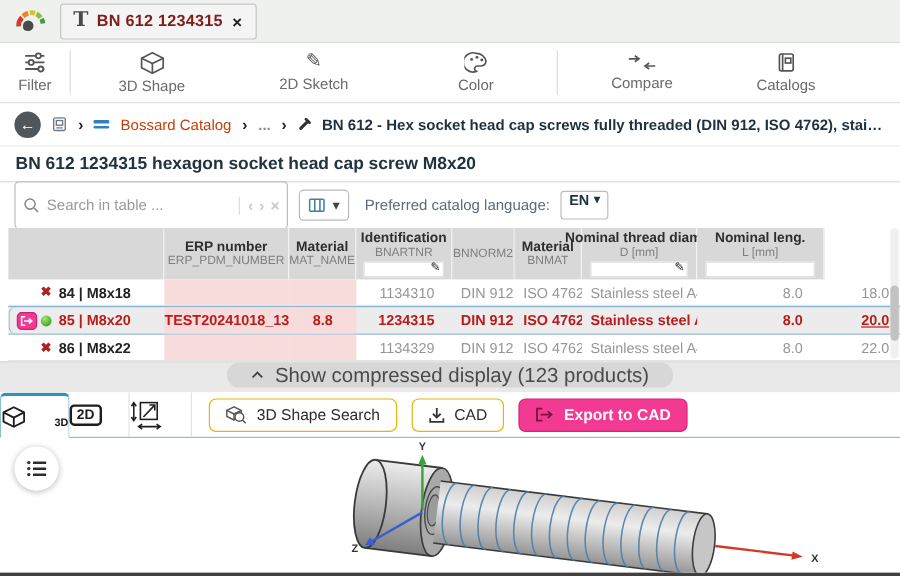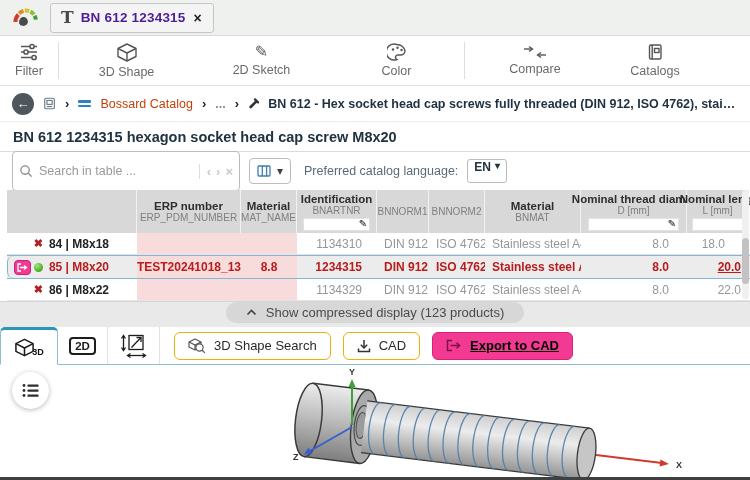--- a/index.html
+++ b/index.html
@@ -10,21 +10,21 @@
     font-size: 12px;
   }
   svg { display:block; }
 
   
   .tabbar { height:36px; background:#eef1ee; display:flex; align-items:center; border-bottom:1px solid #d8d8d8; }
   .gauge-btn { width:50px; display:flex; justify-content:center; cursor:pointer; }
   .doc-tab { height:30px; background:#f4f4f4; border:1px solid #c6c6c6; border-radius:3px;
     display:flex; align-items:center; gap:7px; padding:0 10px; cursor:pointer; }
   .t-logo { font-family:"DejaVu Serif", serif; font-weight:bold; font-size:17px; color:#4a4a4a; line-height:1; }
-  .doc-tab .ttl { font-weight:bold; font-size:13.5px; color:#4c1d95; letter-spacing:.2px; }
+  .doc-tab .ttl { font-weight:bold; font-size:13.5px; color:#7f1d1d; letter-spacing:.2px; }
   .doc-tab .cls { font-weight:bold; font-size:14px; color:#222; padding:0 1px; }
 
   
   .toolbar { height:50px; background:#fff; border-bottom:1px solid #e3e3e3; display:flex; align-items:stretch; }
   .tool { display:flex; flex-direction:column; align-items:center; justify-content:center; gap:3px; cursor:pointer; }
   .tool .tlabel { font-size:12.5px; color:#6a6a6a; }
   .tsep { width:1px; background:#ddd; margin:6px 0; }
   .w-filter{width:58px;} .w-mid{width:135px;} .w-cat{width:100px;} .w-cmp{width:140px;}
 
   
@@ -70,33 +70,33 @@
   .sel { background:#ececec; border-top:1px solid #85b4d4; border-bottom:1px solid #85b4d4; height:24px; }
   .sel .cell { color:#b91c1c; font-weight:bold; }
   .sel .c-label { border-left:1px solid #85b4d4; border-radius:6px 0 0 6px; }
   .exp-badge { position:absolute; left:6px; width:17px; height:15px; background:#f23a92; border:1px solid #c2237a; border-radius:4px; display:flex; align-items:center; justify-content:center; }
   .gdot { width:9px; height:9px; border-radius:50%; background:radial-gradient(circle at 35% 30%, #9fe87a, #48a825 70%); flex:0 0 auto; }
   .vscroll { position:absolute; right:1px; top:-43px; width:7px; height:109px; background:#f0f0f0; border-radius:4px; }
   .vthumb { position:absolute; top:48px; width:7px; height:46px; background:#c2c2c2; border-radius:4px; cursor:pointer; }
 
   
   .compress { height:26px; background:#e9e9e9; border-top:1px solid #d6d6d6; display:flex; justify-content:center; }
-  .compress .pill { height:21px; background:#d7d7d7; border-radius:11px; display:flex; align-items:center; gap:9px; padding:0 20px; color:#4a4a4a; font-size:13px; cursor:pointer; }
+  .compress .pill { height:21px; background:#d7d7d7; border-radius:11px; display:flex; align-items:center; gap:9px; padding:0 20px; color:#4a4a4a; font-size:17px; cursor:pointer; }
 
   
   .vtabs { height:38px; background:#fff; border-bottom:1px solid #8fbecf; display:flex; align-items:stretch; }
-  .vtab { display:flex; align-items:center; justify-content:center; cursor:pointer; }
+  .vtab { display:flex; align-items:center; justify-content:space-between; cursor:pointer; }
   .tab3d { width:58px; border:1px solid #8fbecf; border-top:3px solid #2b96ba; border-bottom:1px solid #fff; margin-bottom:-1px; border-radius:5px 5px 0 0; background:#fff; gap:1px; }
   .tab3d .sub { font-size:9px; font-weight:bold; color:#111; margin-top:9px; margin-left:-4px; }
   .tab2d { width:50px; border-right:1px solid #e2e2e2; }
   .sq2d { border:2px solid #1d1d1d; border-radius:4px; font-weight:bold; font-size:11.5px; color:#1d1d1d; padding:1px 4px; }
   .tabdim { width:52px; border-right:1px solid #e2e2e2; }
   .vbtns { display:flex; align-items:center; gap:12px; padding-left:14px; }
   .vbtn { height:28px; border:1px solid #eab308; border-radius:6px; background:#fff; display:flex; align-items:center; gap:8px; padding:0 13px; font-size:13px; color:#2b2b2b; cursor:pointer; }
-  .vbtn-pink { background:#f23a92; border-color:#d6227a; color:#000000; font-weight:bold;text-decoration:underline; }
+  .vbtn-pink { background:#f23a92; border-color:#d6227a; color:#ffffff; font-weight:bold; }
 
   
   .viewport { height:112px; position:relative; background:#fff; }
   .menu-circle { position:absolute; left:12px; top:7px; width:37px; height:37px; border-radius:50%; background:#fff; box-shadow:0 1px 5px rgba(0,0,0,.28); display:flex; align-items:center; justify-content:center; cursor:pointer; }
   .axis-lbl { font-size:9px; fill:#333; font-weight:bold; font-family:"Liberation Sans",sans-serif; }
 
   .bottom-strip { height:5px; background:#404040; }
 </style>
 </head>
 <body>
@@ -248,23 +248,20 @@
     <span class="t2">MAT_NAME</span>
   </div>
   <div class="th">
     <span class="t1">Identification</span>
     <span class="t2">BNARTNR</span>
     <span class="flt">
         <span class="pen">✎</span>
       </span>
   </div>
   <div class="th">
-    <span class="t2">BNNORM1</span>
-  </div>
-  <div class="th">
     <span class="t2">BNNORM2</span>
   </div>
   <div class="th">
     <span class="t1">Material</span>
     <span class="t2">BNMAT</span>
   </div>
   <div class="th">
     <span class="t1">Nominal thread diam...</span>
     <span class="t2">D [mm]</span>
     <span class="flt">
@@ -285,21 +282,21 @@
       <span class="na-x">✖</span>
       <span>84 | M8x18</span>
     </div>
     <div class="cell pinkc c-mid"></div>
     <div class="cell pinkc c-mid"></div>
     <div class="cell c-num">1134310</div>
     <div class="cell c-txt">DIN 912</div>
     <div class="cell c-txt">ISO 4762</div>
     <div class="cell c-txt">Stainless steel A4</div>
     <div class="cell c-num" style="padding-right:18px;">8.0</div>
-    <div class="cell c-num" style="padding-right:24px;">18.0</div>
+    <div class="cell c-num" style="padding-right:8px;">18.0</div>
   </div>
 
   <div class="grid trow sel">
     <div class="cell c-label">
       <span class="exp-badge">
         <svg width="11" height="9" viewBox="0 0 11 9">
             <g stroke="#fff" stroke-width="1.3" fill="none">
               <polyline points="4,1 1,1 1,8 4,8"></polyline>
               <line x1="3" y1="4.5" x2="9" y2="4.5"></line>
               <polyline points="7,2.5 9.5,4.5 7,6.5"></polyline>

